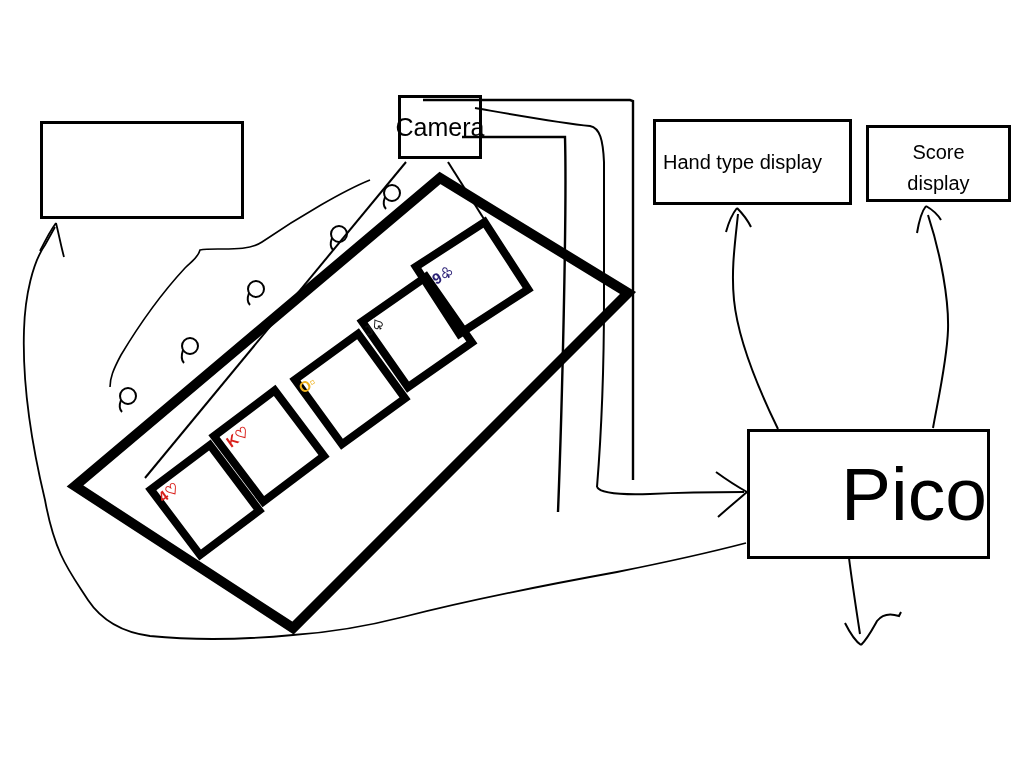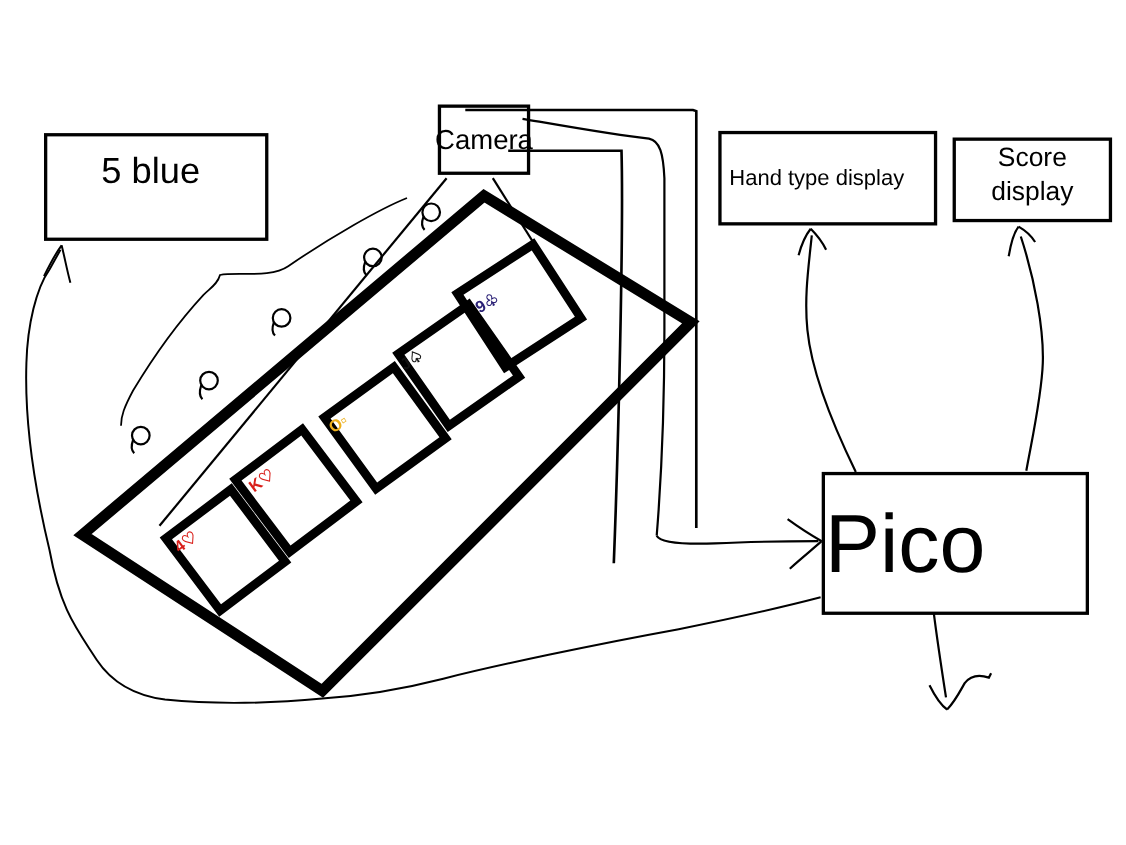--- a/index.html
+++ b/index.html
@@ -12,36 +12,35 @@
   .leds-box{left:40px;top:121px;width:204px;height:98px;font-size:33px;line-height:48px;
             padding:7px 0 0 49px;}
   
   .camera-box{left:398px;top:95px;width:84px;height:64px;display:flex;align-items:center;
               justify-content:center;font-size:25px;overflow:visible;}
   
   .hand-box{left:653px;top:119px;width:199px;height:86px;display:flex;align-items:center;
             font-size:20px;padding-left:7px;}
   
   .score-box{left:866px;top:125px;width:145px;height:77px;display:flex;flex-direction:column;
-             justify-content:flex-start;align-items:center;font-size:24px;line-height:31px;}
+             justify-content:flex-end;align-items:center;font-size:20px;line-height:31px;}
   
   .pico-box{left:747px;top:429px;width:243px;height:130px;display:flex;align-items:center;
-            justify-content:flex-start;font-size:75px;font-weight:300;}
+            justify-content:flex-end;font-size:75px;font-weight:300;}
   
   .buzzer-box{left:700px;top:644px;width:283px;height:95px;display:flex;align-items:center;
               justify-content:center;font-size:62px;font-weight:300;}
   .glyph{font-size:15px;font-weight:bold;}
 </style>
 </head>
 <body>
 
 <div class="canvas">
 
   <div class="node leds-box">
-    <div class="lbl">5 blue</div>
   </div>
 
   <div class="node camera-box">
     <span class="lbl">Camera</span>
   </div>
 
   <div class="node hand-box">
     <span class="lbl">Hand type display</span>
   </div>
 

